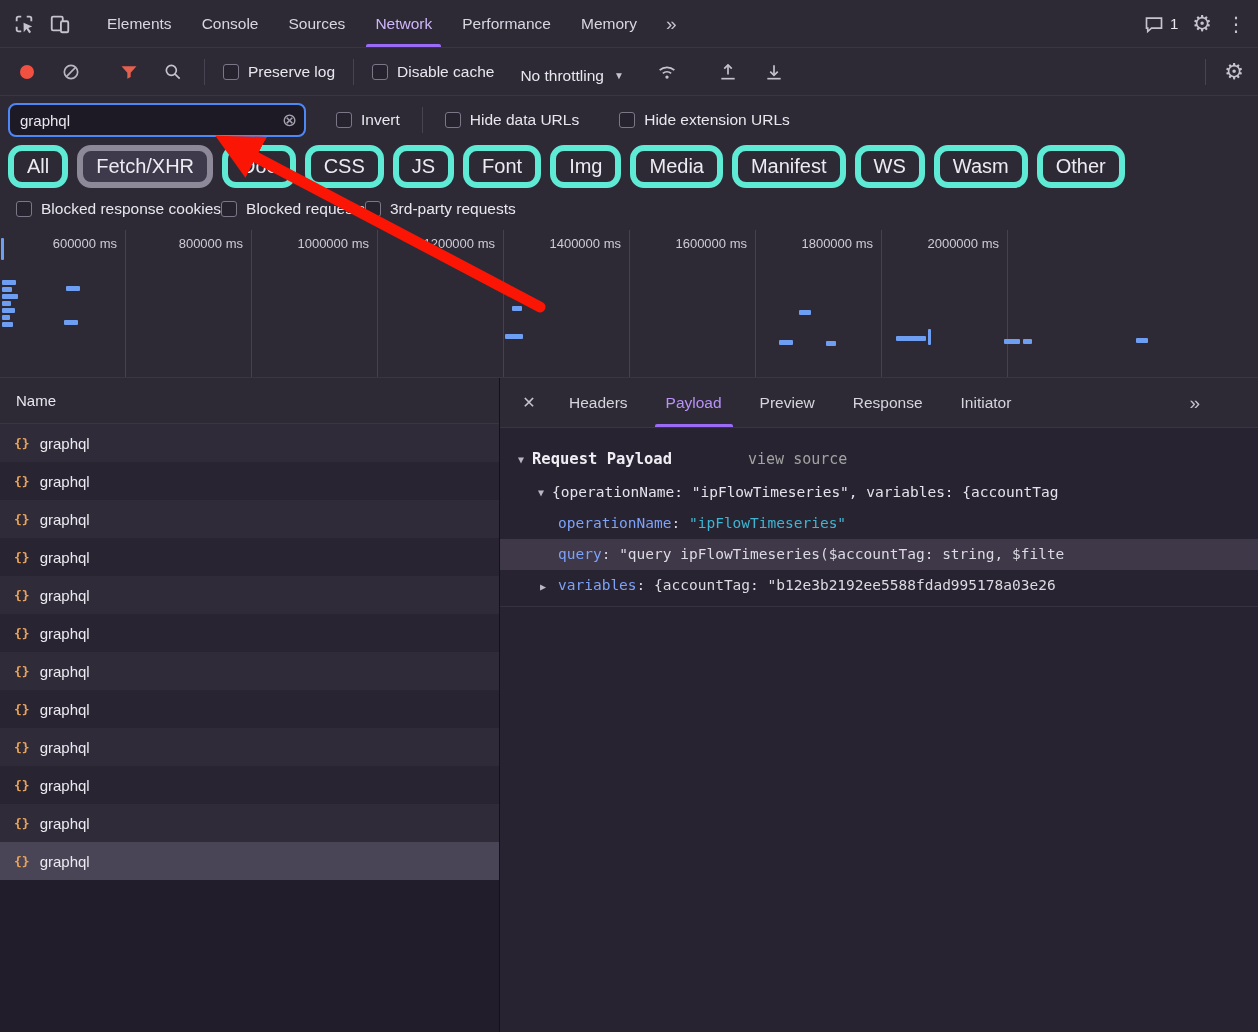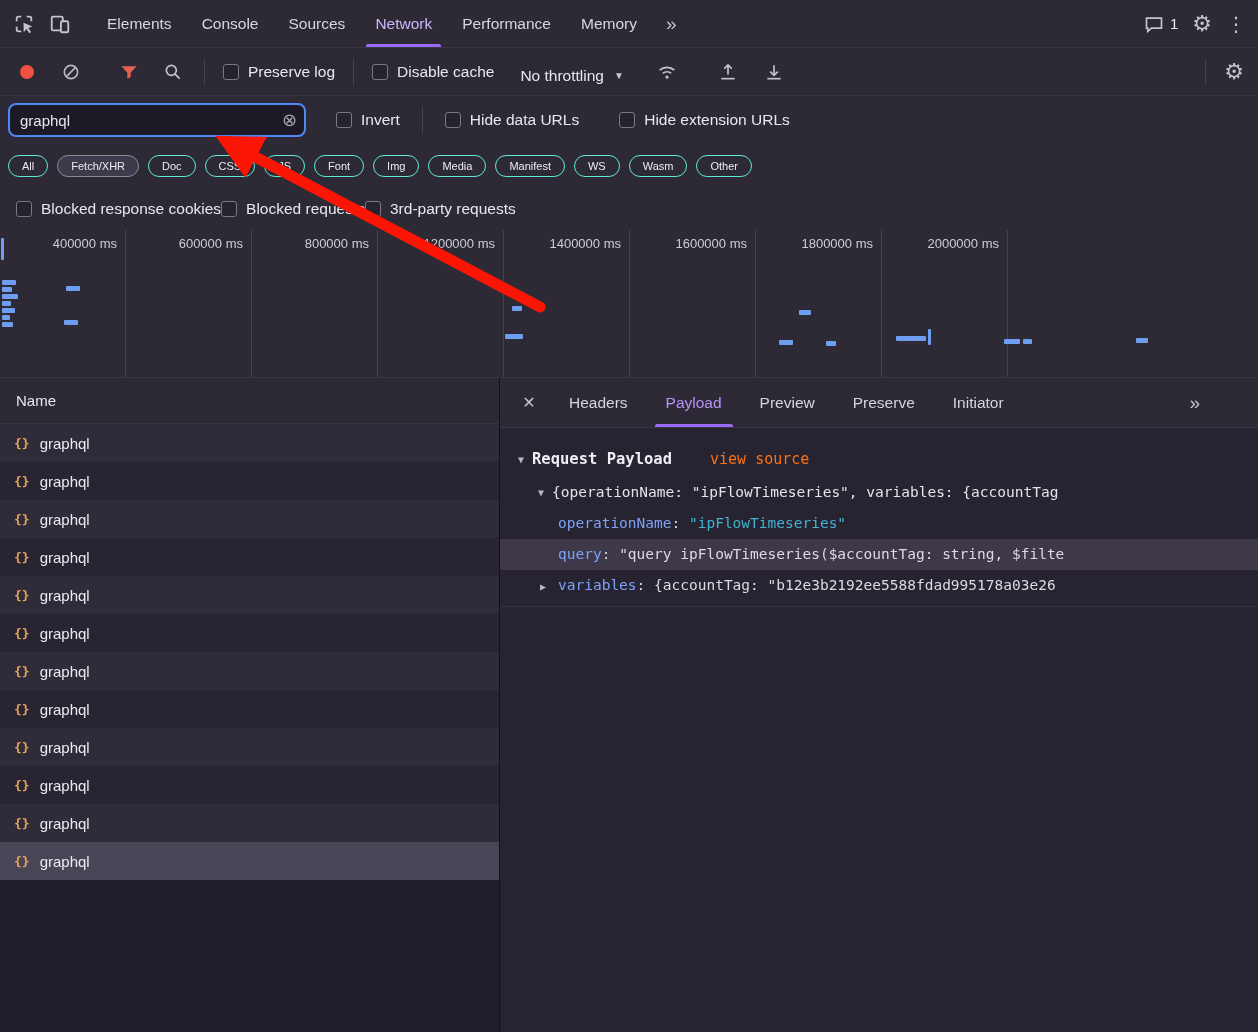--- a/index.html
+++ b/index.html
@@ -56,21 +56,21 @@
   
   .filter-row{height:48px;display:flex;align-items:center;padding:0 8px;gap:22px;flex:none;background:var(--bg1);}
   .filter-box{position:relative;width:298px;flex:none;}
   .filter-input{width:100%;height:34px;background:#1d1a26;border:2px solid var(--focus-blue);border-radius:8px;
                 color:var(--txt);font-size:15px;padding:0 34px 0 10px;outline:none;
                 font-family:"Liberation Sans","DejaVu Sans",sans-serif;}
   .clear-x{position:absolute;right:9px;top:50%;transform:translateY(-50%);font-size:18px;color:#a5a2ae;cursor:pointer;line-height:1;}
 
   
   .pills-row{height:44px;display:flex;align-items:center;gap:9px;padding:0 8px;flex:none;background:var(--bg1);}
-  .pill{border:1px solid #5eead4;border-radius:14px;padding:4px 13px;font-size:11px;color:#edebf2;cursor:pointer;white-space:nowrap;}
+  .pill{border:6px solid #5eead4;border-radius:14px;padding:4px 13px;font-size:20px;color:#edebf2;cursor:pointer;white-space:nowrap;}
   .pill.selected{background:#3f3a4b;border-color:#9note;border-color:#8d8999;}
 
   
   .advanced-row{height:42px;display:flex;align-items:center;padding:0 16px;flex:none;background:var(--bg1);}
 
   
   .overview{height:148px;position:relative;display:flex;border-bottom:1px solid var(--line);flex:none;background:var(--bg1);overflow:hidden;}
   .tl-seg{width:126px;flex:none;border-right:1px solid #454150;height:100%;overflow:hidden;}
   .tl-label{text-align:right;padding:6px 8px 0 0;font-size:13px;color:#cfccd6;white-space:nowrap;}
   .tl-bar{position:absolute;background:var(--bar-blue);border-radius:1px;}
@@ -93,21 +93,21 @@
   .detail-tab-list{display:flex;align-items:stretch;}
   .dtab{display:flex;align-items:center;padding:0 19px;font-size:15.5px;color:#d6d4dc;position:relative;cursor:pointer;}
   .dtab.active{color:var(--accent-purple-text);}
   .dtab.active::after{content:"";position:absolute;left:8px;right:8px;bottom:0;height:3px;background:var(--accent-purple);border-radius:2px 2px 0 0;}
   .detail-more{margin-left:auto;margin-right:58px;display:flex;align-items:center;font-size:19px;color:var(--txt-dim);cursor:pointer;}
 
   .payload-pane{flex:1;padding-top:14px;min-width:0;overflow:hidden;background:var(--bg2);}
   .section-head{height:34px;display:flex;align-items:center;padding-left:18px;gap:8px;}
   .tri{font-size:10px;color:#b9b6c2;flex:none;}
   .section-title{font-size:15.5px;font-weight:bold;color:#f0eef4;}
-  .view-source{margin-left:30px;font-size:15px;color:#f97316;cursor:pointer;}
+  .view-source{margin-left:68px;font-size:15px;color:#a3a3a3;cursor:pointer;}
   .mono{font-family:"DejaVu Sans Mono","Liberation Mono",monospace;}
   .summary-row{height:32px;display:flex;align-items:center;padding-left:38px;gap:8px;white-space:nowrap;overflow:hidden;}
   .summary-text{font-size:14.5px;color:#e4e2ea;}
   .tree-row{height:31px;line-height:31px;padding-left:40px;white-space:nowrap;overflow:hidden;font-size:14.5px;cursor:pointer;}
   .tree-row.selected{background:#3e3849;}
   .tree-tri{display:inline-block;width:18px;font-size:10px;color:#bcb9c4;}
   .tree-key{color:var(--key-blue);}
   .tree-colon{color:#d6d4dc;}
   .tree-val.string{color:var(--string-cyan);}
   .tree-val.plain{color:#dcdae2;}
@@ -262,27 +262,27 @@
         <span class="cb-label">Blocked requests</span>
       </span>
       <span class="cb-group">
         <span class="checkbox"></span>
         <span class="cb-label">3rd-party requests</span>
       </span>
     </div>
 
   <div class="overview">
       <div class="tl-seg">
-        <div class="tl-label">400000 ms</div>
-      </div>
-      <div class="tl-seg">
         <div class="tl-label">600000 ms</div>
       </div>
       <div class="tl-seg">
         <div class="tl-label">800000 ms</div>
+      </div>
+      <div class="tl-seg">
+        <div class="tl-label">1000000 ms</div>
       </div>
       <div class="tl-seg">
         <div class="tl-label">1200000 ms</div>
       </div>
       <div class="tl-seg">
         <div class="tl-label">1400000 ms</div>
       </div>
       <div class="tl-seg">
         <div class="tl-label">1600000 ms</div>
       </div>
@@ -368,21 +368,21 @@
           </div>
         </div>
     </div>
     <div class="right-panel">
       <div class="detail-tabbar">
         <span class="close-btn">✕</span>
         <div class="detail-tab-list">
             <div class="dtab">Headers</div>
             <div class="dtab active">Payload</div>
             <div class="dtab">Preview</div>
-            <div class="dtab">Preserve</div>
+            <div class="dtab">Response</div>
             <div class="dtab">Initiator</div>
           </div>
         <span class="detail-more">»</span>
       </div>
       <div class="payload-pane mono">
         <div class="section-head">
           <span class="tri">▼</span>
           <span class="section-title">Request Payload</span>
           <span class="view-source">view source</span>
         </div>

